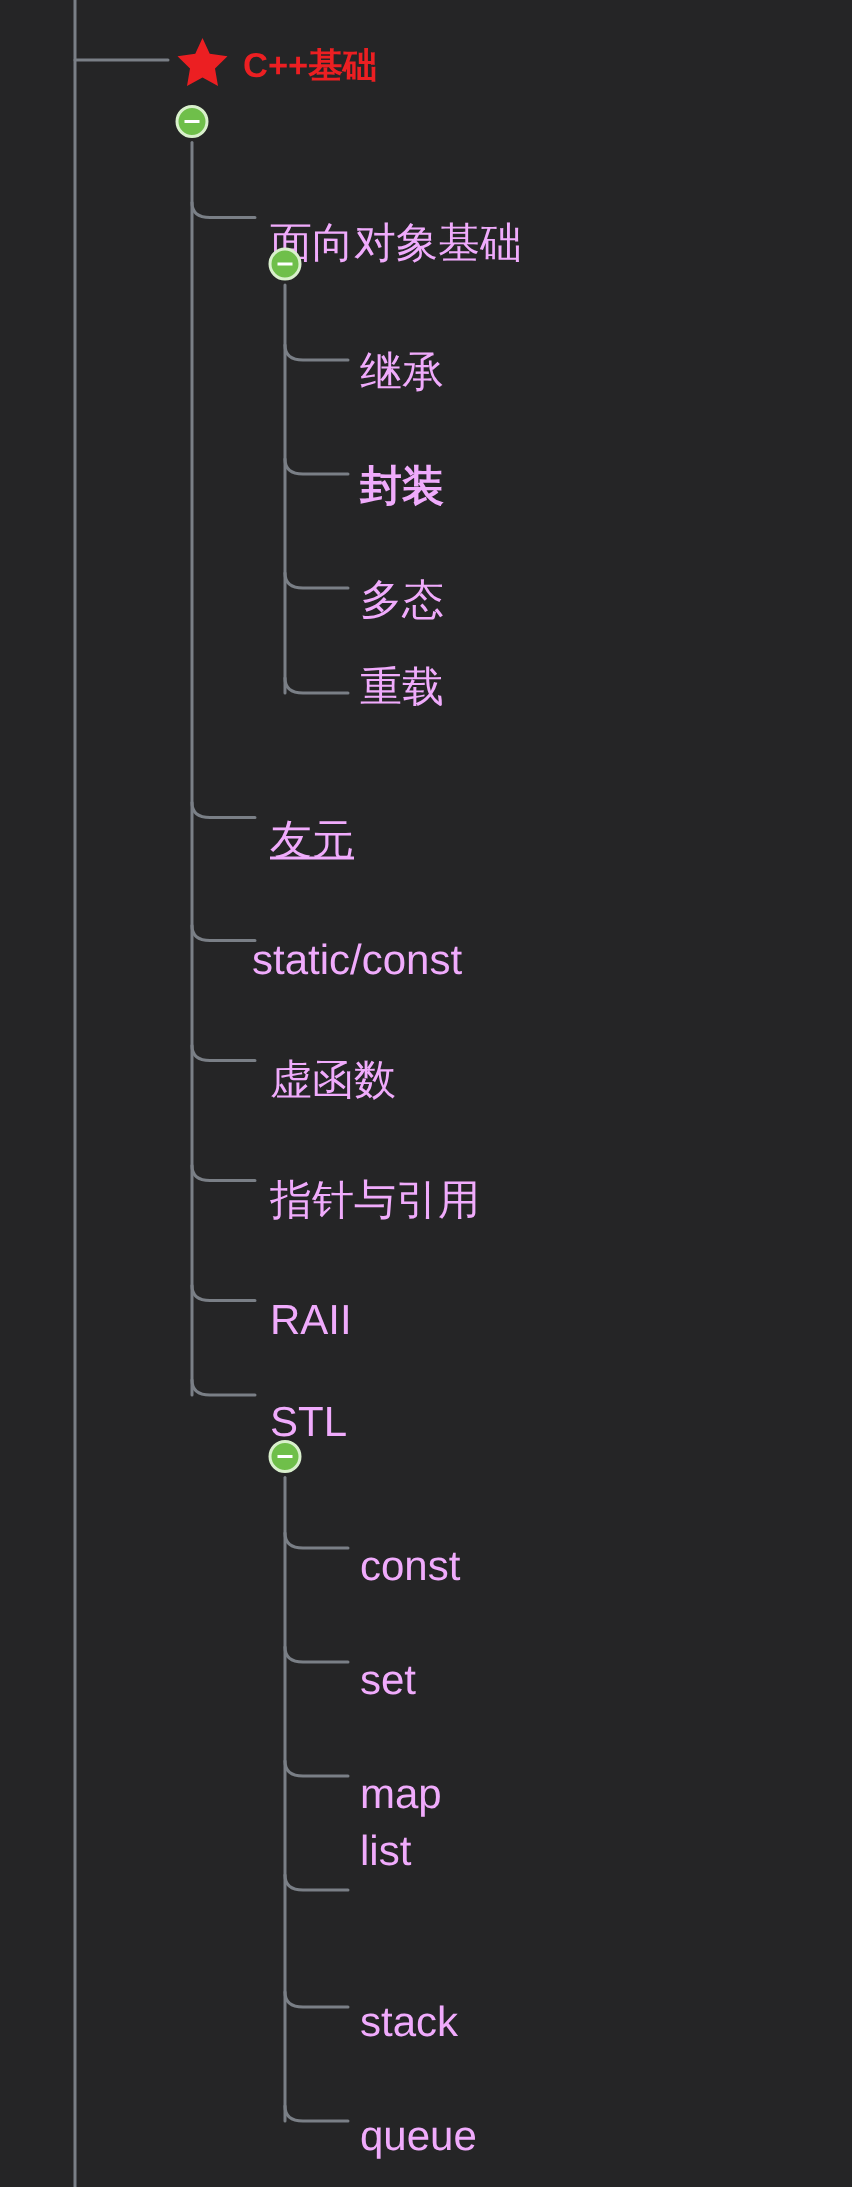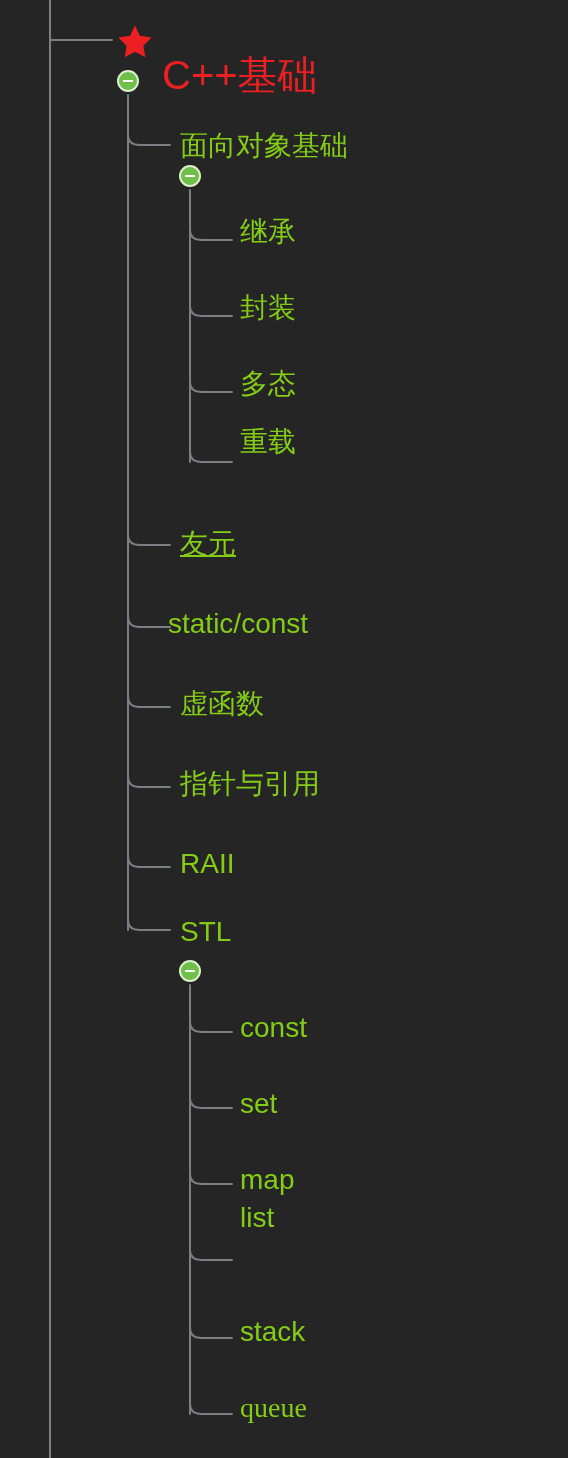--- a/index.html
+++ b/index.html
@@ -12,31 +12,31 @@
     position: relative;
   }
   svg.connectors {
     position: absolute;
     top: 0; left: 0;
     width: 568px; height: 1458px;
     pointer-events: none;
   }
   .node {
     position: absolute;
-    color: #84cc16;
+    color: #f0abfc;
     font-size: 28px;
     line-height: 1;
     white-space: nowrap;
+    margin-top: 16px;
   }
   .root-label {
     position: absolute;
-    font-weight: 400;
+    font-weight: 700;
     color: #ec1f22;
-    font-size: 40px;
-    margin-top: 20px;
+    font-size: 23px;
   }
   .star {
     position: absolute;
     color: #ec1f22;
     font-size: 40px;
     line-height: 1;
   }
   .toggle {
     position: absolute;
     width: 22px; height: 22px;
@@ -100,30 +100,30 @@
     </svg>
 </div>
 <div class="root-label" style="left:162px; top:28px;">C++基础</div>
 
 <div class="toggle" style="left:117px; top:70px;"></div>
 
 <div class="node" style="left:180px; top:132px;">面向对象基础</div>
 <div class="toggle" style="left:179px; top:165px;"></div>
 
 <div class="node" style="left:240px; top:218px;">继承</div>
-<div class="node" style="left:240px; top:294px;">封装</div>
+<div class="node" style="left:240px; top:294px;font-weight:bold;">封装</div>
 <div class="node" style="left:240px; top:370px;">多态</div>
 <div class="node" style="left:240px; top:428px;">重载</div>
 
 <div class="node" style="left:180px; top:530px;text-decoration:underline;">友元</div>
 <div class="node" style="left:168px; top:610px;">static/const</div>
 <div class="node" style="left:180px; top:690px;">虚函数</div>
 <div class="node" style="left:180px; top:770px;">指针与引用</div>
 <div class="node" style="left:180px; top:850px;">RAII</div>
 <div class="node" style="left:180px; top:918px;">STL</div>
 <div class="toggle" style="left:179px; top:960px;"></div>
 
 <div class="node" style="left:240px; top:1014px;">const</div>
 <div class="node" style="left:240px; top:1090px;">set</div>
 <div class="node" style="left:240px; top:1166px;">map</div>
 <div class="node" style="left:240px; top:1204px;">list</div>
 <div class="node" style="left:240px; top:1318px;">stack</div>
-<div class="node" style="left:240px; top:1394px;font-family:Liberation Serif, serif;">queue</div>
+<div class="node" style="left:240px; top:1394px;">queue</div>
 
 </body></html>

